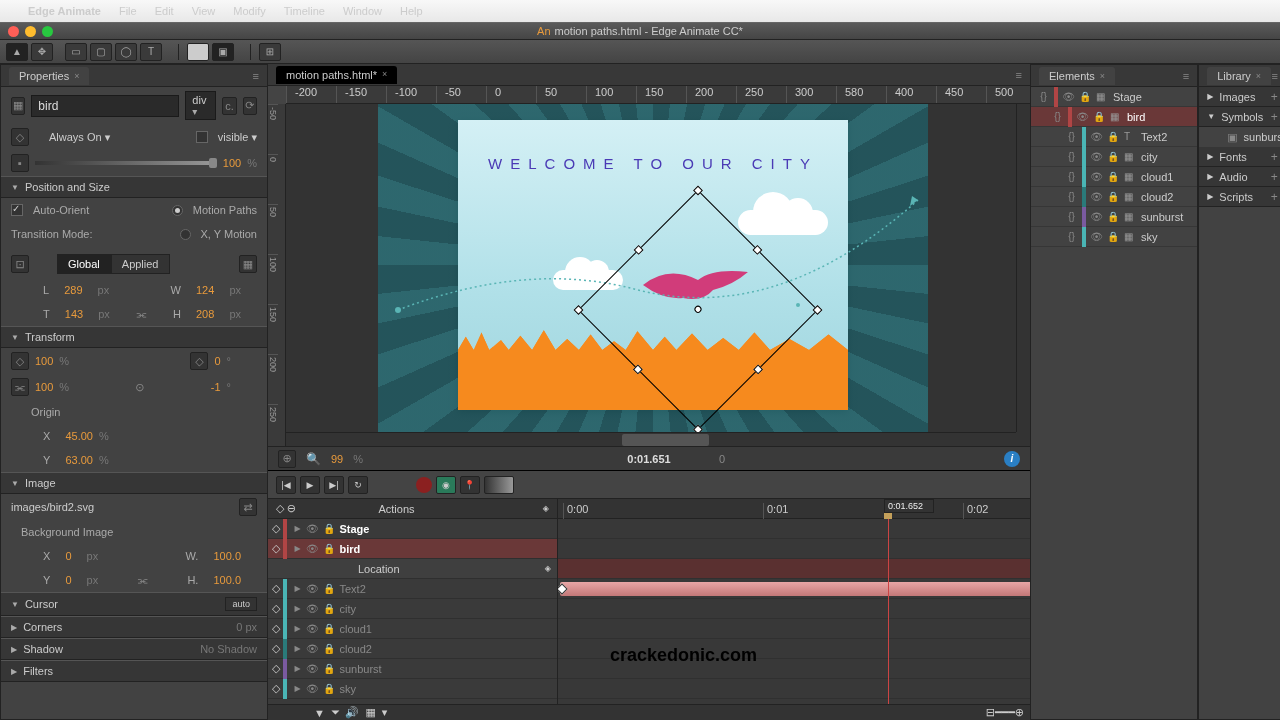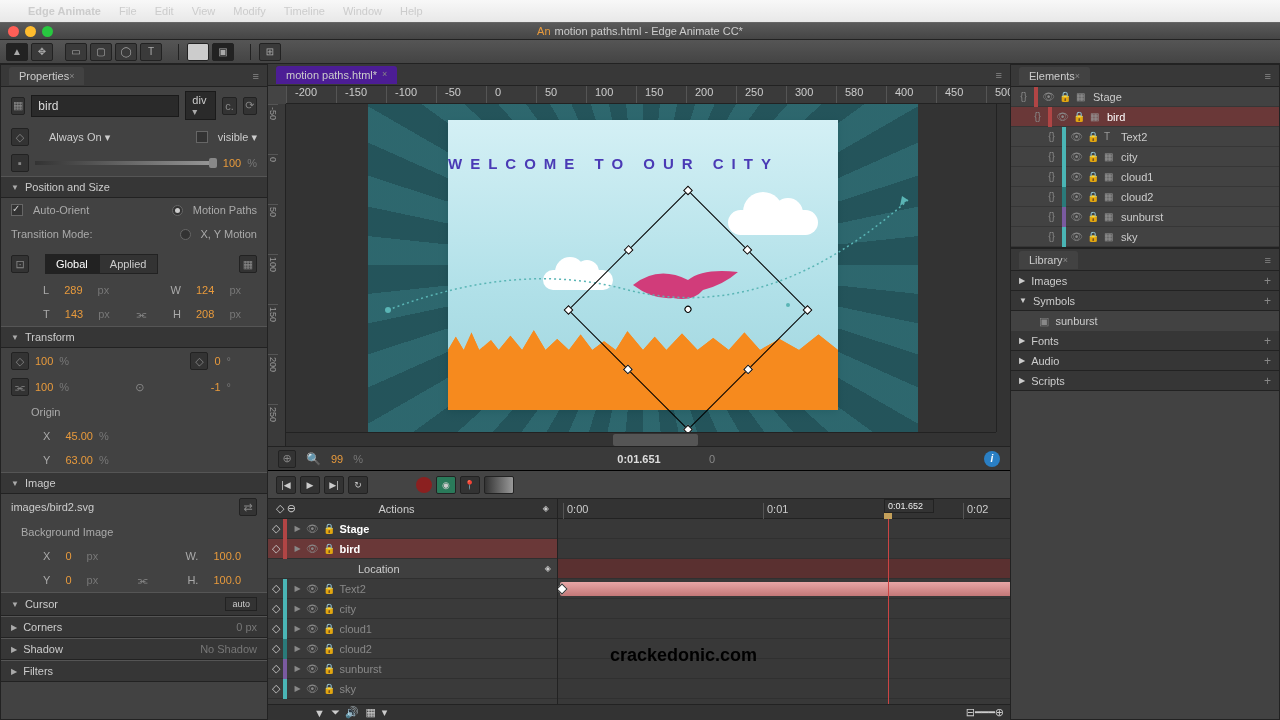--- a/index.html
+++ b/index.html
@@ -14,53 +14,53 @@
 .tl-red{background:#ff5f57}.tl-yel{background:#febc2e}.tl-grn{background:#28c840}
 .titlebar .title{position:absolute;left:50%;transform:translateX(-50%);color:#ddd;font-size:11px}
 .toolbar{height:24px;background:linear-gradient(#555,#444);border-bottom:1px solid #222;display:flex;align-items:center;padding:0 6px;gap:4px}
 .tool-btn{width:22px;height:18px;background:#3a3a3a;border:1px solid #222;border-radius:2px;display:flex;align-items:center;justify-content:center;color:#aaa;font-size:10px}
 .tool-btn.active{background:#222}
 .tool-group{display:flex;gap:3px;margin-right:8px}
 .divider{width:1px;height:16px;background:#222;margin:0 4px}
 .main{display:flex;height:calc(720px - 22px - 18px - 24px)}
 .panel{background:#424242;border:1px solid #222;display:flex;flex-direction:column}
 .panel-header{height:22px;background:#383838;display:flex;align-items:center;padding:0 8px;border-bottom:1px solid #222;cursor:default}
-.panel-header .tab{background:#424242;padding:3px 10px;border-radius:3px 3px 0 0;margin-bottom:-1px;color:#ddd;display:flex;align-items:center;}
+.panel-header .tab{background:#424242;padding:3px 10px;border-radius:3px 3px 0 0;margin-bottom:-1px;color:#ddd;display:flex;align-items:center;gap:5px}
 .panel-header .tab .x{font-size:9px;color:#888;cursor:pointer}
 .panel-header .menu-icon{margin-left:auto;color:#888}
 .left-panel{width:268px;flex-shrink:0}
 .props{flex:1;overflow-y:auto;padding:0}
 .prop-row{display:flex;align-items:center;padding:4px 10px;gap:6px;min-height:24px}
 .prop-name-input{background:#2a2a2a;border:1px solid #1a1a1a;color:#ddd;padding:3px 6px;flex:1;font-size:12px}
 .prop-tag{background:#2a2a2a;border:1px solid #1a1a1a;padding:2px 6px;color:#aaa;font-size:10px}
 .icon-btn{width:18px;height:18px;display:flex;align-items:center;justify-content:center;color:#888;background:#333;border:1px solid #222;border-radius:2px}
 .section-head{background:#363636;padding:4px 10px;display:flex;align-items:center;gap:6px;border-top:1px solid #555;border-bottom:1px solid #222;cursor:pointer}
 .section-head .arrow{font-size:8px;color:#aaa}
 .prop-label{color:#aaa;font-size:11px}
 .prop-val{color:#e89a3c;font-size:11px}
 .prop-unit{color:#777;font-size:11px}
 .radio{width:11px;height:11px;border-radius:50%;border:1px solid #666;background:#333;display:inline-block;margin-right:4px;position:relative}
 .radio.on::after{content:"";position:absolute;width:5px;height:5px;background:#ccc;border-radius:50%;top:2px;left:2px}
 .checkbox{width:12px;height:12px;border:1px solid #666;background:#333;display:inline-block;margin-right:4px;position:relative}
 .checkbox.on::after{content:"✓";position:absolute;color:#ccc;font-size:10px;top:-2px;left:0}
 .btn-toggle{background:#333;border:1px solid #222;padding:3px 10px;color:#ccc;font-size:11px;cursor:pointer}
 .btn-toggle.on{background:#222;color:#fff}
-.pill-row{display:flex;gap:0;margin:0 10px}
+.pill-row{display:flex;gap:0;margin:0 22px}
 .center-area{flex:1;display:flex;flex-direction:column;min-width:0}
 .stage-tabs{height:22px;background:#383838;display:flex;align-items:center;padding:0 8px;border-bottom:1px solid #222}
 .stage-area{flex:1;background:#444;position:relative;overflow:hidden}
 .ruler-h{position:absolute;top:0;left:18px;right:0;height:18px;background:#3a3a3a;border-bottom:1px solid #222;display:flex;font-size:9px;color:#999;overflow:hidden}
 .ruler-h span{width:50px;flex-shrink:0;border-left:1px solid #555;padding-left:8px;height:18px;display:flex;align-items:flex-start}
 .ruler-v{position:absolute;top:18px;left:0;width:18px;bottom:0;background:#3a3a3a;border-right:1px solid #222}
 .ruler-v span{display:block;height:50px;border-top:1px solid #555;font-size:9px;color:#999;writing-mode:vertical-lr;padding-top:2px}
 .canvas-viewport{position:absolute;top:18px;left:18px;right:0;bottom:24px;background:#333;overflow:hidden;display:flex;align-items:center;justify-content:center}
 .stage-canvas{width:390px;height:290px;background:#bee5eb;position:relative;box-shadow:0 2px 8px rgba(0,0,0,.4)}
 .sunburst{position:absolute;inset:-80px;background:repeating-conic-gradient(from 0deg,#1a6a75 0 6deg,#2a8a95 6deg 12deg);opacity:.6}
 .sky-grad{position:absolute;inset:0;background:linear-gradient(#d4f0f5 0%,#b0e0e8 60%,#a0d5de 100%)}
-.headline{position:absolute;top:35px;left:0;right:0;font-weight:bold;font-size:15px;letter-spacing:8px;color:#4a3ab5}
+.headline{position:absolute;top:35px;left:0;right:0;text-align:center;font-weight:normal;font-size:15px;letter-spacing:8px;color:#4a3ab5}
 .city{position:absolute;bottom:0;left:0;right:0;height:60px;background:#f68a1e}
 .city::before{content:"";position:absolute;top:-22px;left:0;right:0;height:22px;background:linear-gradient(to right,#f68a1e 0 4%,transparent 4% 6%,#f68a1e 6% 9%,transparent 9% 11%,#f68a1e 11% 13%) ,#f68a1e;clip-path:polygon(0 100%,2% 40%,4% 100%,6% 20%,8% 100%,11% 55%,13% 100%,16% 35%,19% 100%,22% 10%,25% 100%,28% 50%,31% 100%,34% 30%,37% 100%,40% 60%,43% 100%,46% 15%,50% 100%,53% 40%,56% 100%,60% 25%,64% 100%,68% 45%,72% 100%,76% 20%,80% 100%,85% 50%,90% 100%,95% 30%,100% 100%)}
 .cloud{position:absolute;background:#fff;border-radius:20px}
 .cloud::before,.cloud::after{content:"";position:absolute;background:#fff;border-radius:50%}
 .cloud1{width:90px;height:25px;top:90px;left:280px}
 .cloud1::before{width:40px;height:40px;top:-18px;left:15px}
 .cloud1::after{width:30px;height:30px;top:-12px;left:45px}
 .cloud2{width:70px;height:20px;top:150px;left:95px}
 .cloud2::before{width:30px;height:30px;top:-13px;left:12px}
 .cloud2::after{width:24px;height:24px;top:-10px;left:32px}
@@ -102,21 +102,21 @@
 .tl-right{flex:1;position:relative;background:#383838;overflow:hidden}
 .tl-ruler{height:20px;background:#333;border-bottom:1px solid #222;position:relative;font-size:9px;color:#999}
 .tl-ruler span{position:absolute;top:4px;border-left:1px solid #555;padding-left:3px;height:16px}
 .playhead{position:absolute;top:0;bottom:0;width:1px;background:#c44}
 .playhead .flag{position:absolute;top:0;left:-4px;width:50px;padding:1px 3px;background:#333;border:1px solid #222;color:#eee;font-size:9px}
 .playhead .handle{position:absolute;top:14px;left:-4px;width:8px;height:6px;background:#c4a05a}
 .tl-lane{height:20px;border-bottom:1px solid #303030;position:relative}
 .keyframe-bar{position:absolute;top:3px;height:14px;background:linear-gradient(#e8a6a6,#c47878);border-radius:2px}
 .kf{position:absolute;width:8px;height:8px;background:#fff;border:1px solid #333;transform:rotate(45deg);top:6px}
 .tl-footer{height:16px;background:#333;border-top:1px solid #222;display:flex;align-items:center;padding:0 6px;gap:6px;font-size:9px;color:#888}
-.right-panel{width:270px;flex-shrink:0;display:flex;flex-direction:column}
+.right-panel{width:250px;flex-shrink:0;display:flex;flex-direction:row}
 .elements-body{flex:1;overflow-y:auto}
 .el-row{height:20px;display:flex;align-items:center;padding:0 6px;gap:4px;font-size:11px;border-bottom:1px solid #363636}
 .el-row .stripe{width:4px;height:20px}
 .el-row .brace,.el-row .eye,.el-row .lock{width:13px;color:#888;font-size:10px;text-align:center}
 .el-row .type-ic{width:13px;color:#999;font-size:10px}
 .el-row .name{color:#ccc}
 .el-row .tag{color:#777;margin-left:4px}
 .el-row.sel{background:#6a3838}
 .el-row.sel .name{color:#fff}
 .el-row.indent1{padding-left:20px}
@@ -330,21 +330,21 @@
         </div>
       <div class="section-head">
           <span class="arrow">▶</span>
           <span>Filters</span>
         </div>
     </div>
   </div>
 
   <div class="center-area">
     <div class="stage-tabs">
-      <div class="tab" style="background:#4c1d95;padding:3px 10px;border-radius:3px 3px 0 0;color:#ddd;display:flex;gap:5px">
+      <div class="tab" style="background:#000000;padding:3px 10px;border-radius:3px 3px 0 0;color:#ddd;display:flex;gap:5px">
           <span>motion paths.html*</span>
           <span class="x" style="color:#888;font-size:9px">×</span>
         </div>
       <span style="margin-left:auto;color:#888">≡</span>
     </div>
     <div class="stage-area">
       <div class="ruler-h" id="rulerH">
           <span>-200</span>
           <span>-150</span>
           <span>-100</span>

